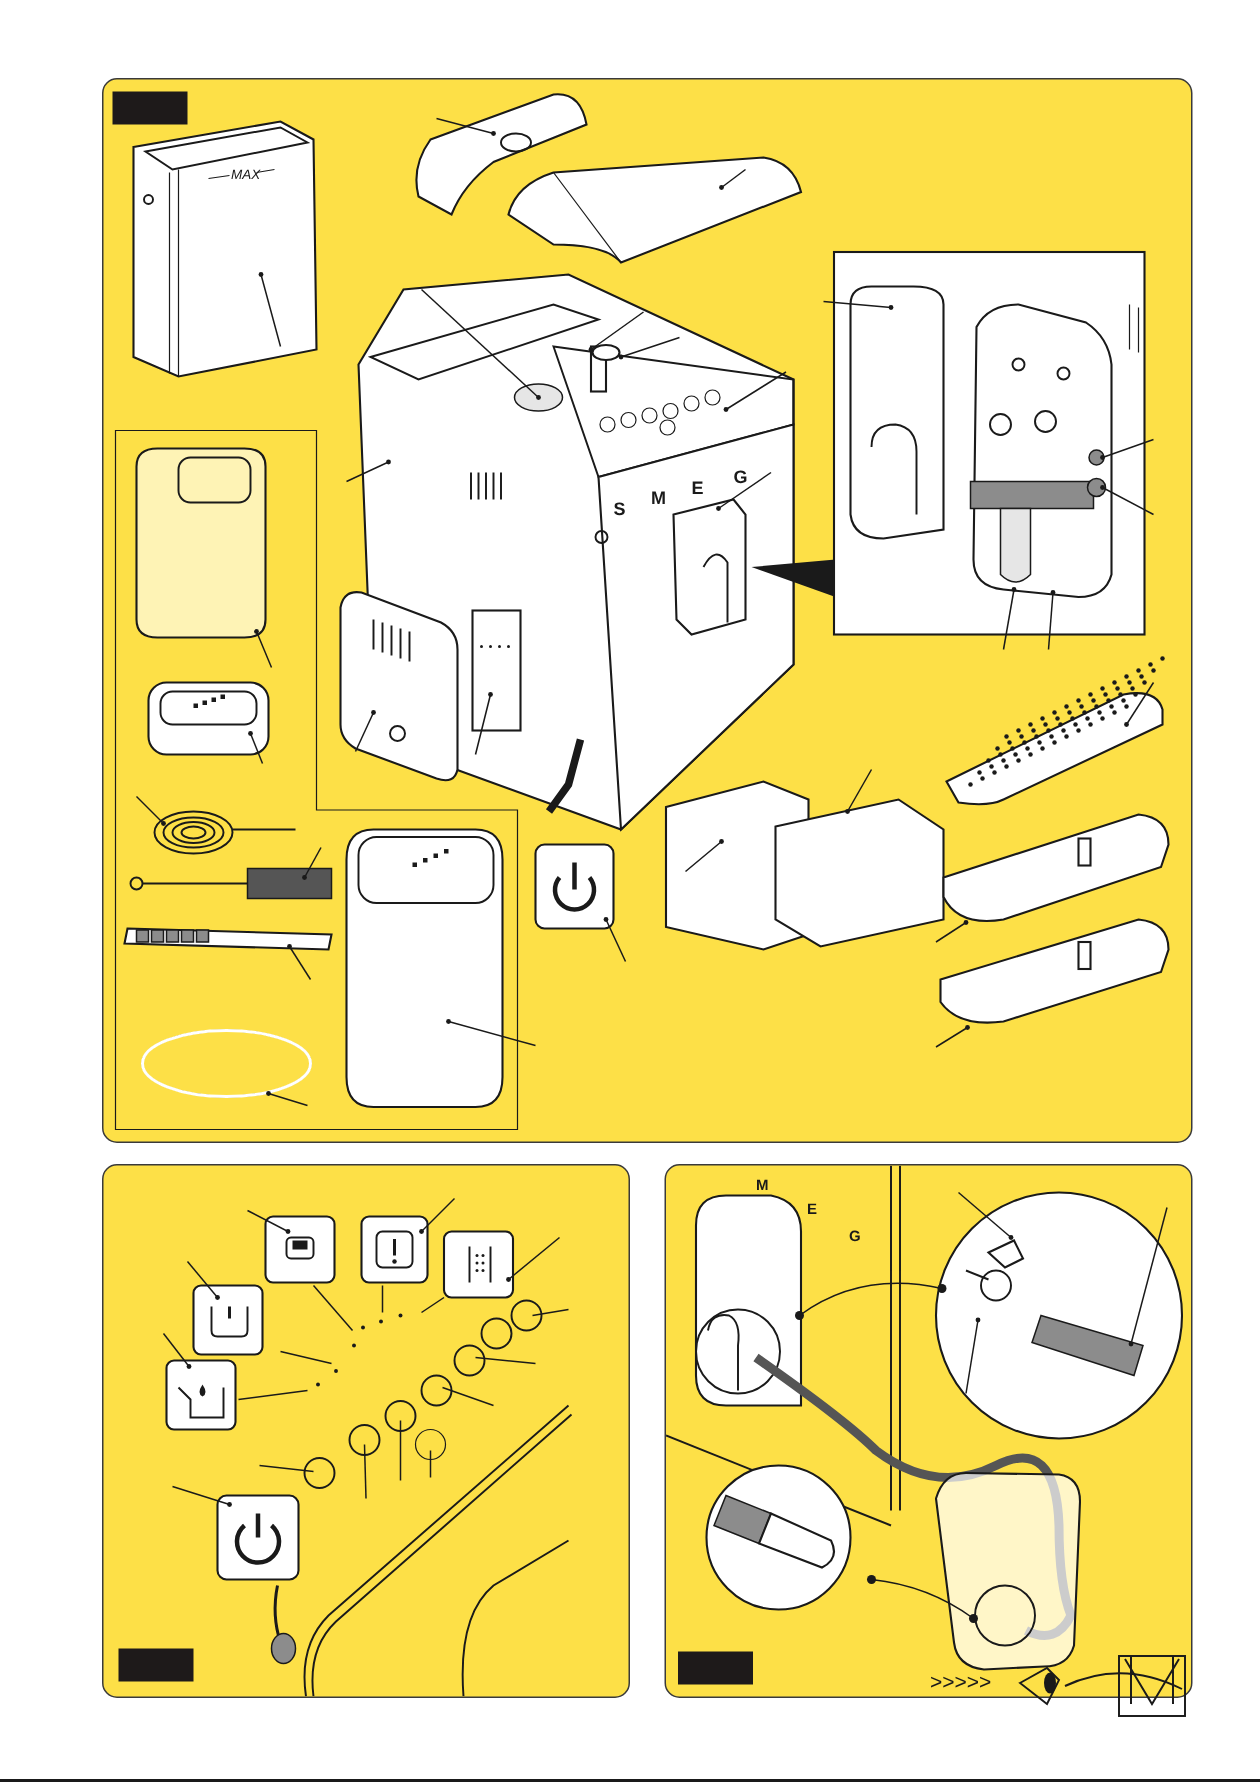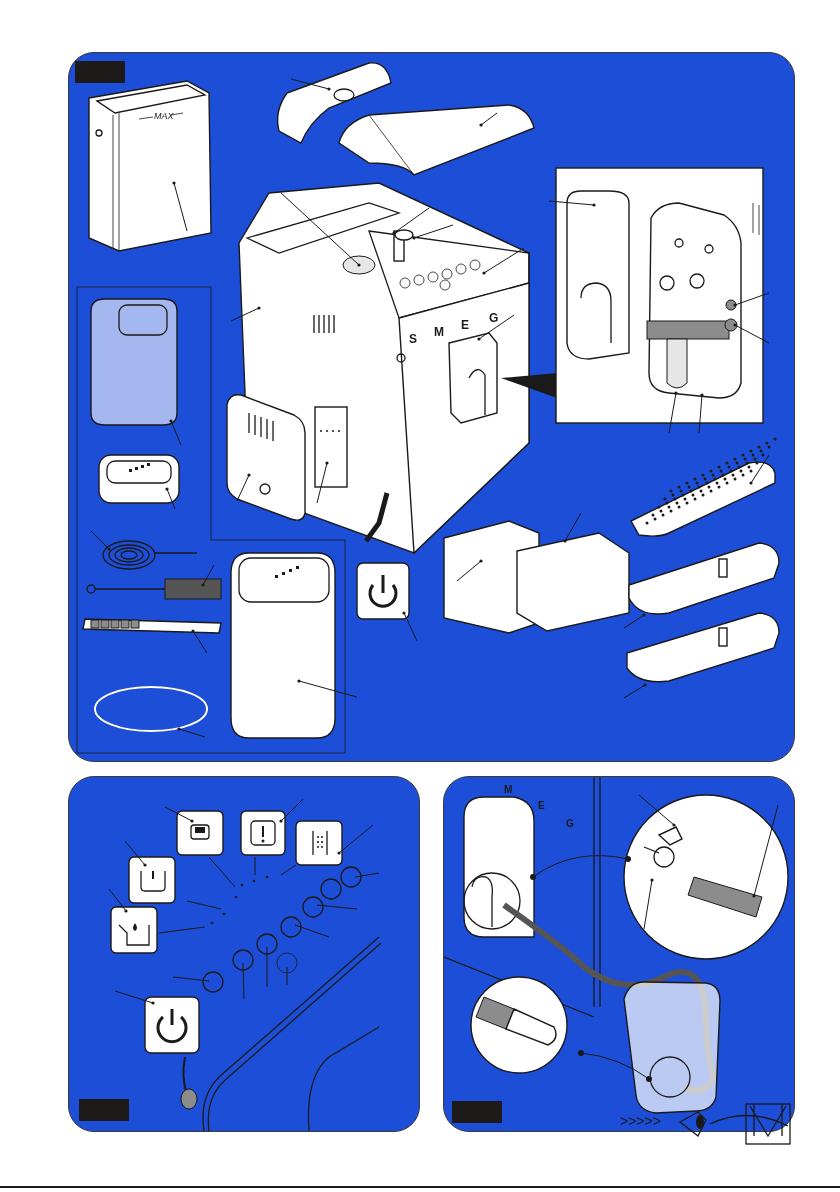--- a/index.html
+++ b/index.html
@@ -1,17 +1,17 @@
 <!DOCTYPE html>
 <html><head>
 <meta charset="utf-8">
 <style>
   html,body{margin:0;padding:0;background:#ffffff;}
   body{width:840px;height:1192px;position:relative;overflow:hidden;font-family:"Liberation Sans",sans-serif;}
-  .panel{position:absolute;border:1.5px solid #3a3a3a;border-radius:26px;background:#1d4ed8;overflow:hidden;}
+  .panel{position:absolute;border:1.5px solid #3a3a3a;border-radius:10px;background:#fde047;overflow:hidden;}
   #panel-a{left:68px;top:52px;width:725px;height:708px;}
   #panel-b{left:68px;top:776px;width:350px;height:354px;}
   #panel-c{left:443px;top:776px;width:350px;height:354px;}
   .label-box{position:absolute;background:#1e1a1a;width:50px;height:22px;color:#fff;font-size:12px;text-align:center;line-height:22px;}
   svg{position:absolute;left:0;top:0;}
   .ln{stroke:#1a1a1a;stroke-width:1.3;fill:none;}
   .thin{stroke:#1a1a1a;stroke-width:0.8;fill:none;}
   .call{stroke:#1a1a1a;stroke-width:1;fill:none;}
   .dot{fill:#1a1a1a;}
   .part{fill:#ffffff;stroke:#1a1a1a;stroke-width:1.4;}

